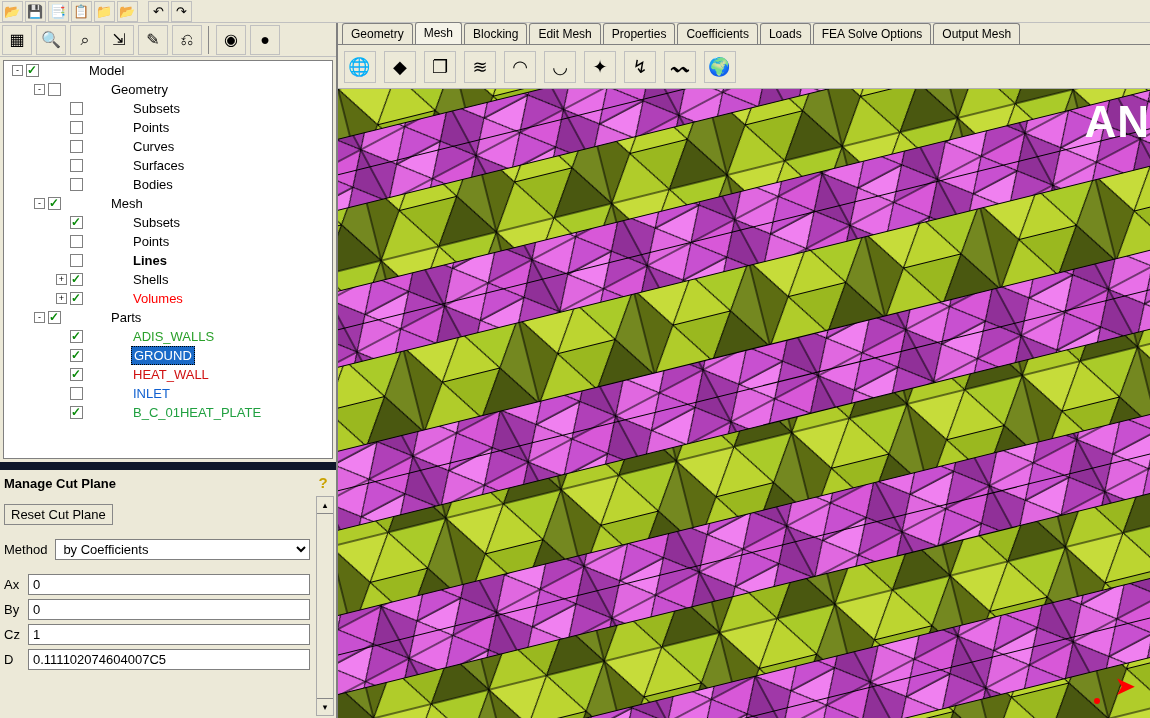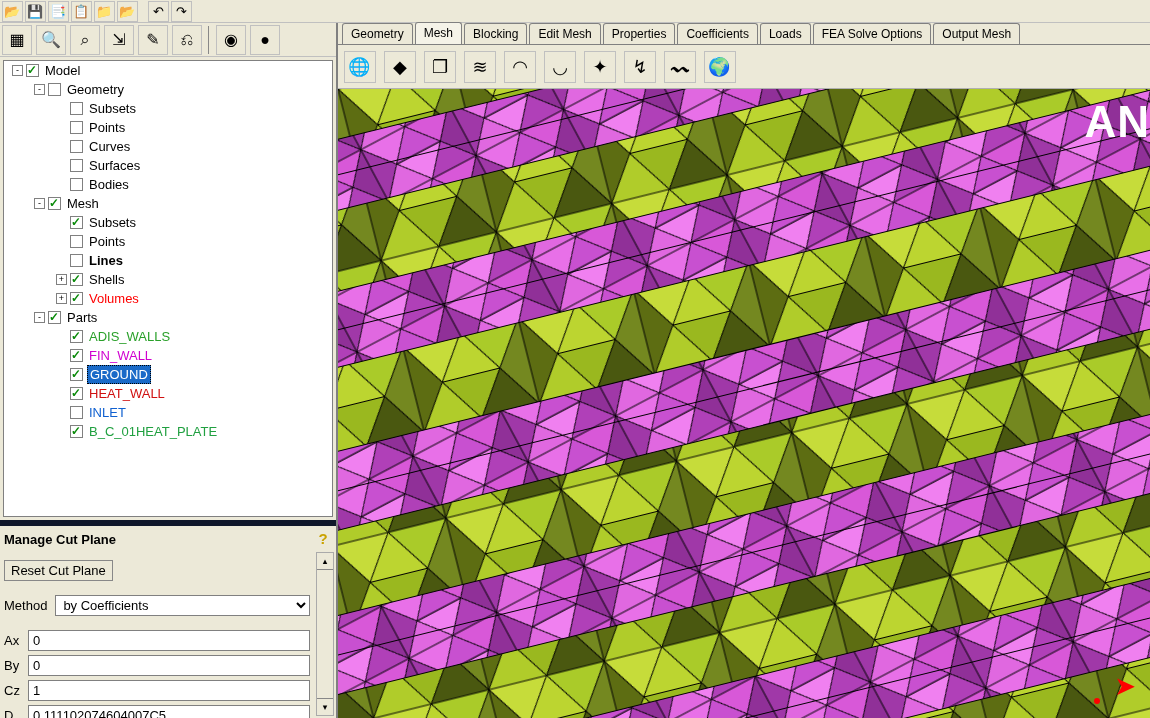--- a/index.html
+++ b/index.html
@@ -26,26 +26,26 @@
 .tree-scroll { overflow:auto; position:absolute; inset:0; }
 .tree-scroll::-webkit-scrollbar { width:18px; height:18px; }
 .tree-scroll::-webkit-scrollbar-thumb { background:#c0c0c0; border:1px solid #808080; }
 .tree-scroll::-webkit-scrollbar-track { background:#ece9d8; }
 .tree-scroll::-webkit-scrollbar-button { background:#ece9d8; border:1px solid #808080; height:18px; }
 .tree-row { display:flex; align-items:center; height:19px; white-space:nowrap; padding-left:4px; font-size:13px; }
 .expander { width:11px; height:11px; border:1px solid #808080; background:#fff; margin-right:3px; text-align:center; line-height:9px; font-size:9px; cursor:pointer; flex:none; }
 .expander.none { border:none; background:transparent; }
 .chkbox { width:13px; height:13px; border:1px solid #808080; background:#fff; margin-right:4px; flex:none; position:relative; }
 .chkbox.checked::after { content:"✓"; position:absolute; top:-2px; left:0; font-size:12px; font-weight:bold; color:#0a8a0a; }
-.node-label { cursor:default; padding:1px 2px; }
+.node-label { cursor:default; padding:1px 2px;margin-left:44px; }
 .node-label.sel { background:#1a6ac8; color:#fff; border:1px dotted #000; }
 .ind { display:inline-block; flex:none; }
 
 
-.cutplane-panel { height:198px; background:#ece9d8; border-top:6px solid #0f172a; padding:2px 4px; position:relative; overflow:hidden; }
+.cutplane-panel { height:256px; background:#ece9d8; border-top:8px solid #0f172a; padding:2px 4px; position:relative; overflow:hidden; }
 .cp-title-row { display:flex; align-items:center; height:22px; }
 .cp-title { font-weight:bold; font-size:13px; flex:1; }
 .help-icon { width:18px; height:18px; font-size:15px; color:#caa200; font-weight:bold; cursor:pointer; text-align:center; }
 .cp-scrollbar { position:absolute; right:2px; top:26px; bottom:2px; width:18px; background:#ece9d8; border:1px solid #aaa; }
 .cp-scrollbar .sbtn { height:17px; background:#ece9d8; border-bottom:1px solid #888; text-align:center; font-size:9px; line-height:17px; }
 .cp-scrollbar .sbtn.bot { position:absolute; bottom:0; left:0; right:0; border-top:1px solid #888; border-bottom:none; }
 .cp-body { padding-right:22px; }
 .reset-btn { border:1px solid #888; background:#ece9d8; padding:2px 6px; margin:10px 0 14px 0; cursor:pointer; font-size:13px; display:inline-block; }
 .method-row { display:flex; align-items:center; margin-bottom:14px; }
 .method-row label { font-size:13px; margin-right:8px; }
@@ -183,26 +183,20 @@
             <span class="ind" style="width: 26px;"></span>
             <span class="expander">-</span>
             <span class="chkbox checked"></span>
             <span class="node-label" style="color: rgb(0, 0, 0);">Parts</span>
           </div>
           <div class="tree-row">
             <span class="ind" style="width: 48px;"></span>
             <span class="expander none"></span>
             <span class="chkbox checked"></span>
             <span class="node-label" style="color: rgb(42, 160, 42);">ADIS_WALLS</span>
-          </div>
-          <div class="tree-row">
-            <span class="ind" style="width: 48px;"></span>
-            <span class="expander none"></span>
-            <span class="chkbox checked"></span>
-            <span class="node-label" style="color: rgb(208, 0, 208);">FIN_WALL</span>
           </div>
           <div class="tree-row">
             <span class="ind" style="width: 48px;"></span>
             <span class="expander none"></span>
             <span class="chkbox checked"></span>
             <span class="node-label sel" style="color: rgb(255, 255, 255);">GROUND</span>
           </div>
           <div class="tree-row">
             <span class="ind" style="width: 48px;"></span>
             <span class="expander none"></span>

